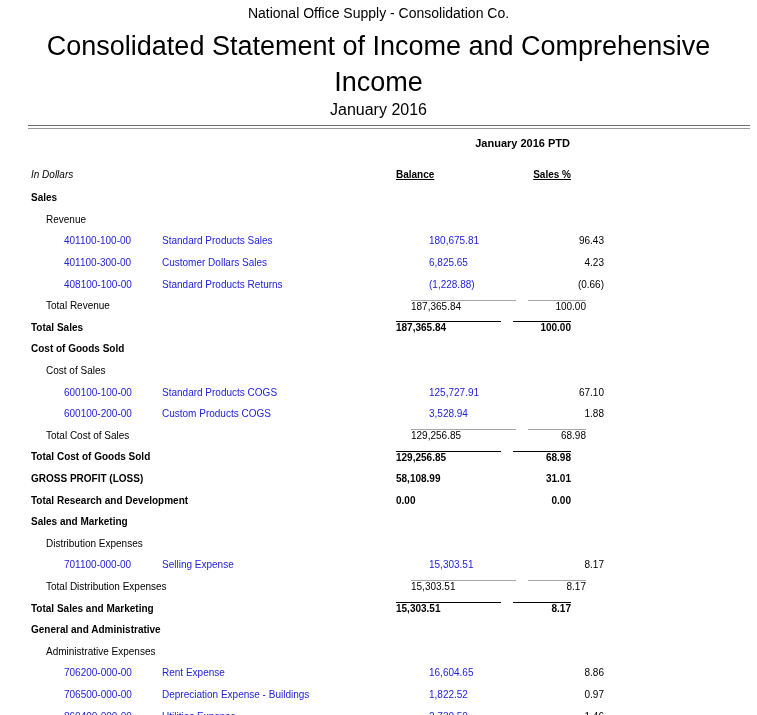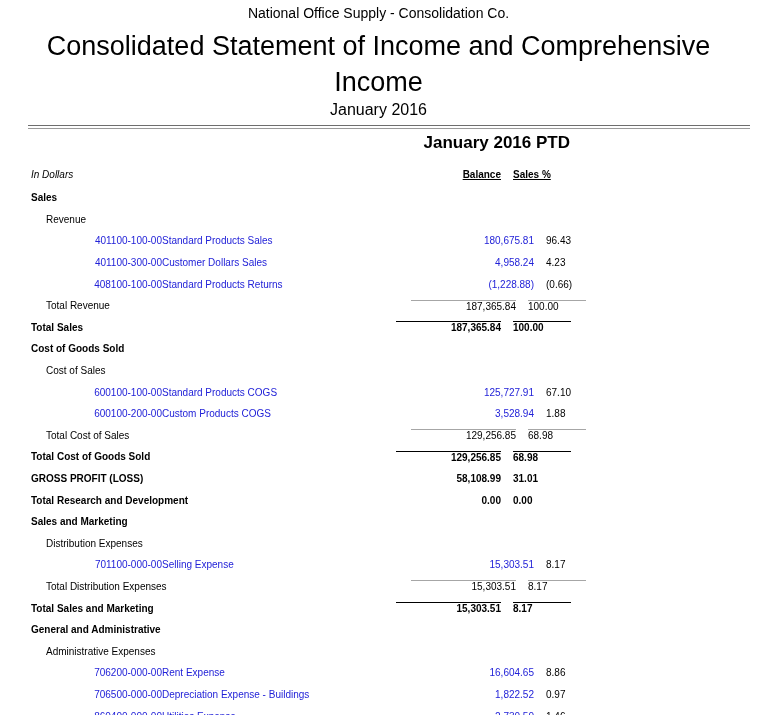--- a/index.html
+++ b/index.html
@@ -41,50 +41,50 @@
     border-bottom: 1px solid #9a9a9a;
   }
 
   .content { margin-left: 30px; width: 720px; }
 
   .group-header {
     margin-top: 6px;
     width: 540px;
     text-align: right;
     font-weight: bold;
-    font-size: 17px;
+    font-size: 11px;
     line-height: 16px;
   }
 
   .row {
     display: flex;
     align-items: center;
     height: 21.6px;
     font-size: 10px;
   }
   .row .label { flex: 0 0 365px; white-space: nowrap; overflow: hidden; }
-  .row .bal   { flex: 0 0 105px; text-align: right; }
+  .row .bal   { flex: 0 0 105px; }
   .row .gap   { flex: 0 0 12px; }
-  .row .pct   { flex: 0 0 58px; }
+  .row .pct   { flex: 0 0 58px; text-align: right; }
 
   .cols-header { margin-top: 14px; height: 18px; }
   .cols-header .unit { font-style: italic; padding-left: 1px; }
   .cols-header .col-h { font-weight: bold; text-decoration: underline; }
 
   .rows { margin-top: 4px; }
 
   .row.section .label,
   .row.total .label,
   .row.total-plain .label { font-weight: bold; padding-left: 1px; }
 
   .row.subsection .label,
   .row.subtotal .label { padding-left: 16px; }
 
   .row.account .label { padding-left: 34px; }
-  .row.account .code { display: inline-block; width: 98px; text-align: right; }
+  .row.account .code { display: inline-block; width: 98px; }
   .link { color: var(--link-blue, #2222d8); }
 
   .row.total .bal, .row.total .pct,
   .row.total-plain .bal, .row.total-plain .pct { font-weight: bold; }
 
   .row.subtotal .bal, .row.subtotal .pct { border-top: 1px solid #a6a6a6; }
   .row.total .bal, .row.total .pct { border-top: 1px solid #000000; }
 </style>
 </head>
 <body>
@@ -119,21 +119,21 @@
           <div class="pct"></div>
         </div>
         <div class="row account">
           <div class="label"><span class="code link">401100-100-00</span><span class="desc link">Standard Products Sales</span></div>
           <div class="bal link">180,675.81</div>
           <div class="gap"></div>
           <div class="pct">96.43</div>
         </div>
         <div class="row account">
           <div class="label"><span class="code link">401100-300-00</span><span class="desc link">Customer Dollars Sales</span></div>
-          <div class="bal link">4,958.24</div>
+          <div class="bal link">6,825.65</div>
           <div class="gap"></div>
           <div class="pct">4.23</div>
         </div>
         <div class="row account">
           <div class="label"><span class="code link">408100-100-00</span><span class="desc link">Standard Products Returns</span></div>
           <div class="bal link">(1,228.88)</div>
           <div class="gap"></div>
           <div class="pct">(0.66)</div>
         </div>
         <div class="row subtotal">

